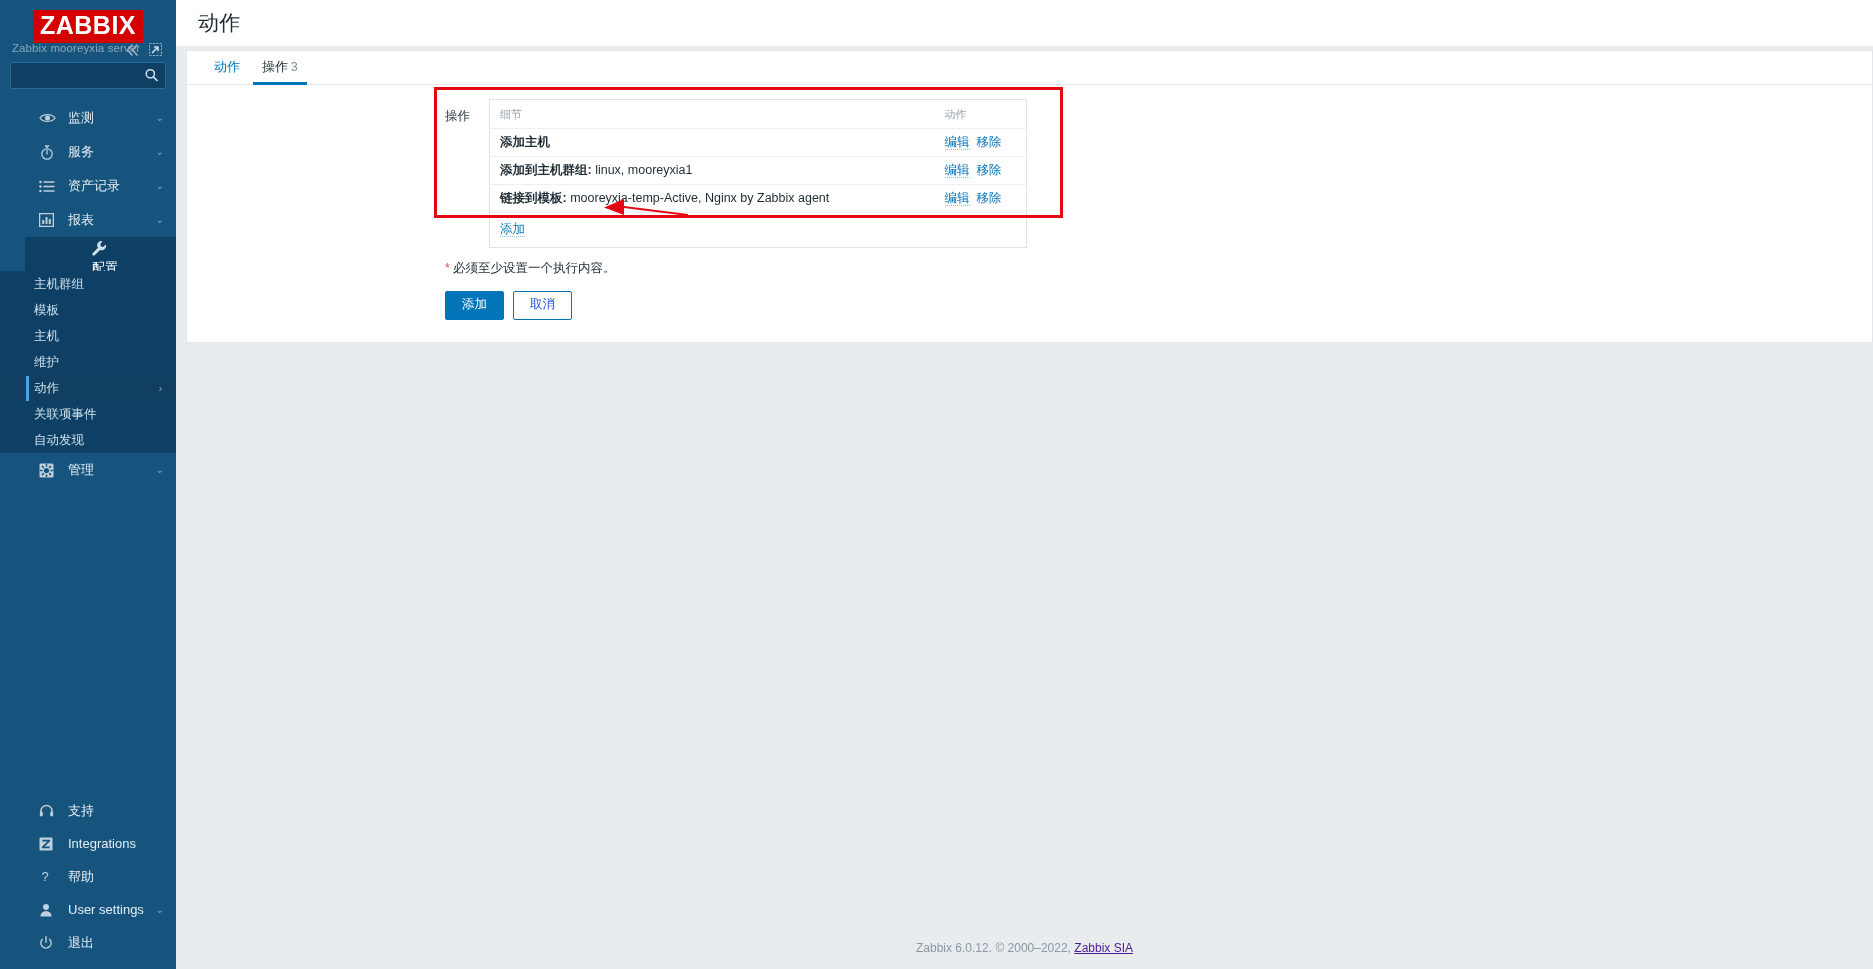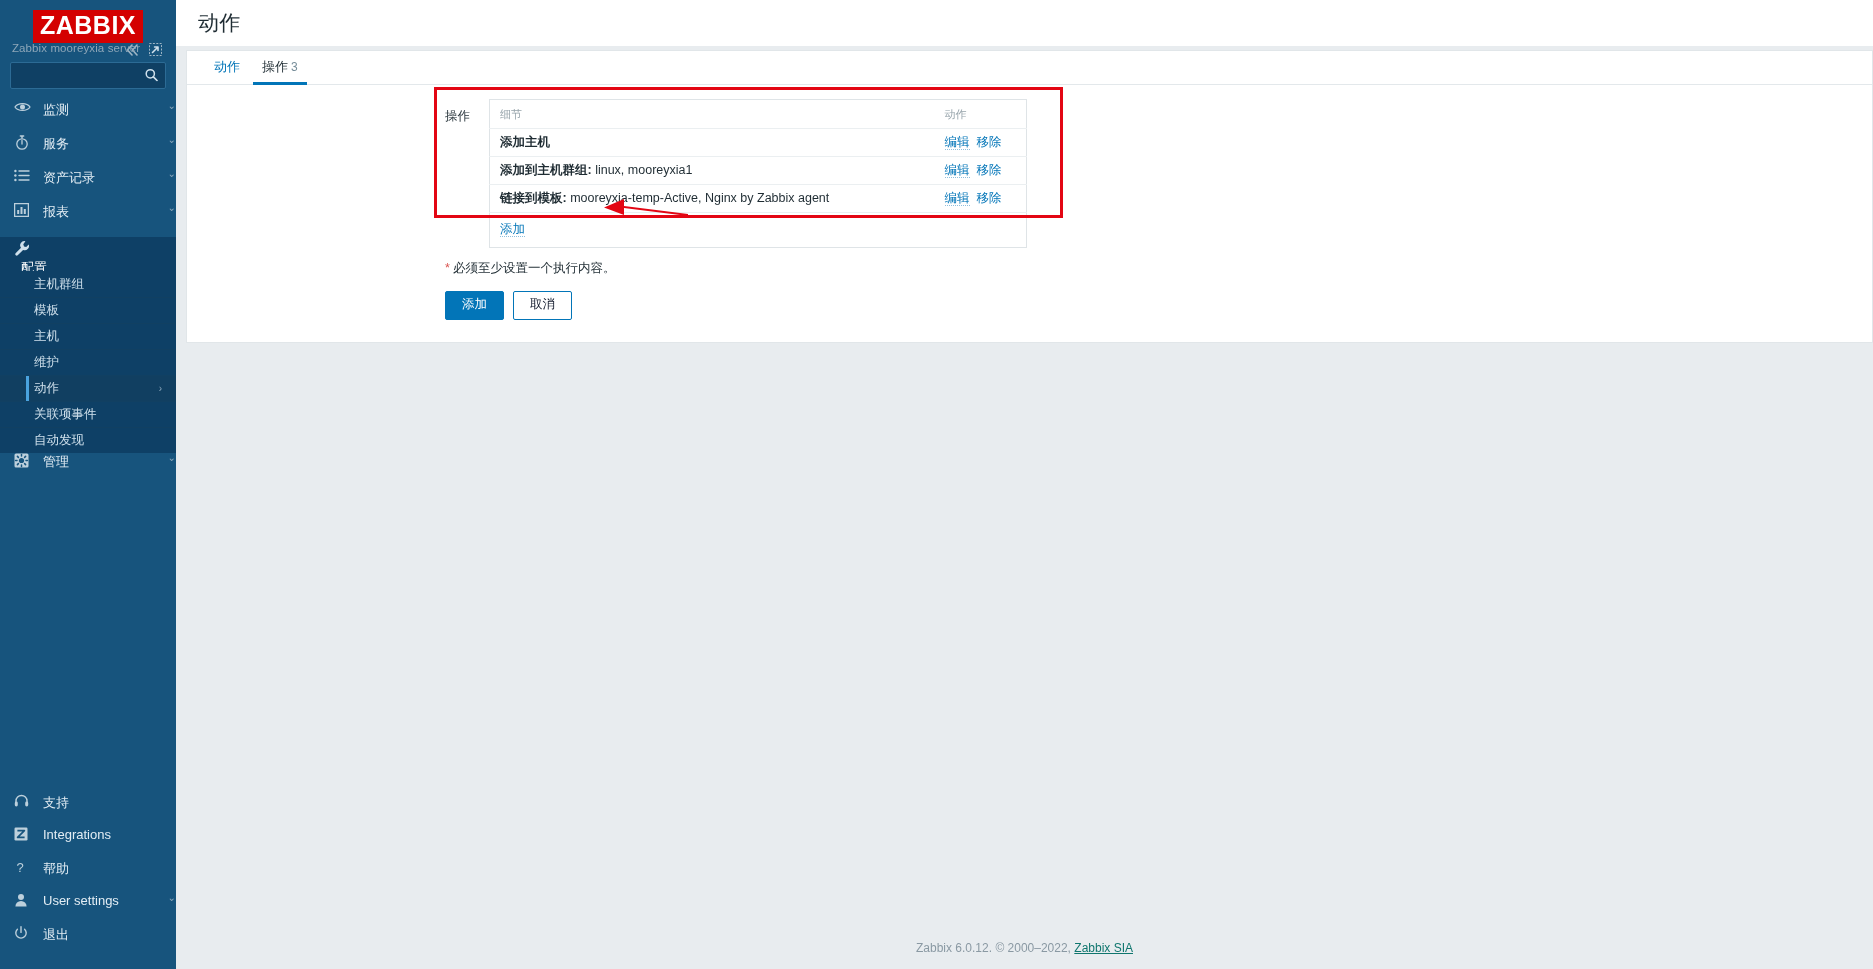--- a/index.html
+++ b/index.html
@@ -65,27 +65,28 @@
     color: #e4edf3; font-size: 12px;
     width: 100%; padding: 0 26px 0 8px;
     font-family: "Liberation Sans", sans-serif;
   }
   .search-ico {
     position: absolute; right: 7px; top: 50%; transform: translateY(-50%);
     color: #cfe0ec; font-size: 13px; line-height:1;
   }
   .nav-list { list-style: none; margin: 0; padding: 0; }
   .nav-item {
-    display: flex; align-items: flex-start;
+    display: flex; align-items: center;
     height: 34px;
-    padding: 0 0 0 14px;
+    padding: 0 12px 0 14px;
     font-size: 13px;
     color: #e3edf4;
     cursor: pointer;
     position: relative;
+    margin-left: 25px;
   }
   .nav-item .ico {
     width: 22px; flex: 0 0 22px;
     display: inline-flex; align-items: center; justify-content: flex-start;
     color: #a7bdcc;
   }
   .nav-item .lbl { flex: 1 1 auto; padding-left: 7px; white-space: nowrap;}
   .nav-item .chev { color: #8aa6ba; font-size: 10px; line-height:1; }
   .nav-item.open { background: #0e4066; flex-direction: column; }
   .nav-item.open .lbl { color: #ffffff; }
@@ -222,29 +223,29 @@
   .btn-row { padding: 14px 0 0 258px; display: flex; gap: 9px; }
   .btn {
     font-size: 12.5px;
     padding: 5px 16px 6px 16px;
     border-radius: 2px;
     cursor: pointer;
     line-height: 1.25;
     font-family: "Liberation Sans", sans-serif;
   }
   .btn-primary { background: #0275b8; color: #fff; border: 1px solid #0275b8; }
-  .btn-secondary { background: #fff; color: #0f172a; border: 1px solid #0275b8; }
+  .btn-secondary { background: #fff; color: #1d4ed8; border: 1px solid #0275b8; }
 
   .footer {
     position: absolute;
     left: 0; right: 0; bottom: 14px;
     text-align: center;
     font-size: 12px; color: #8a99a3;
   }
-  .footer a { color: #0f766e; text-decoration: underline; }
+  .footer a { color: #4c1d95; text-decoration: underline; }
 </style>
 </head>
 <body>
 
 <div id="sidebar">
   <div class="sb-top">
 
     <div class="logo-row">
       <div class="zbx-logo">ZABBIX</div>
       <div class="logo-icons">

